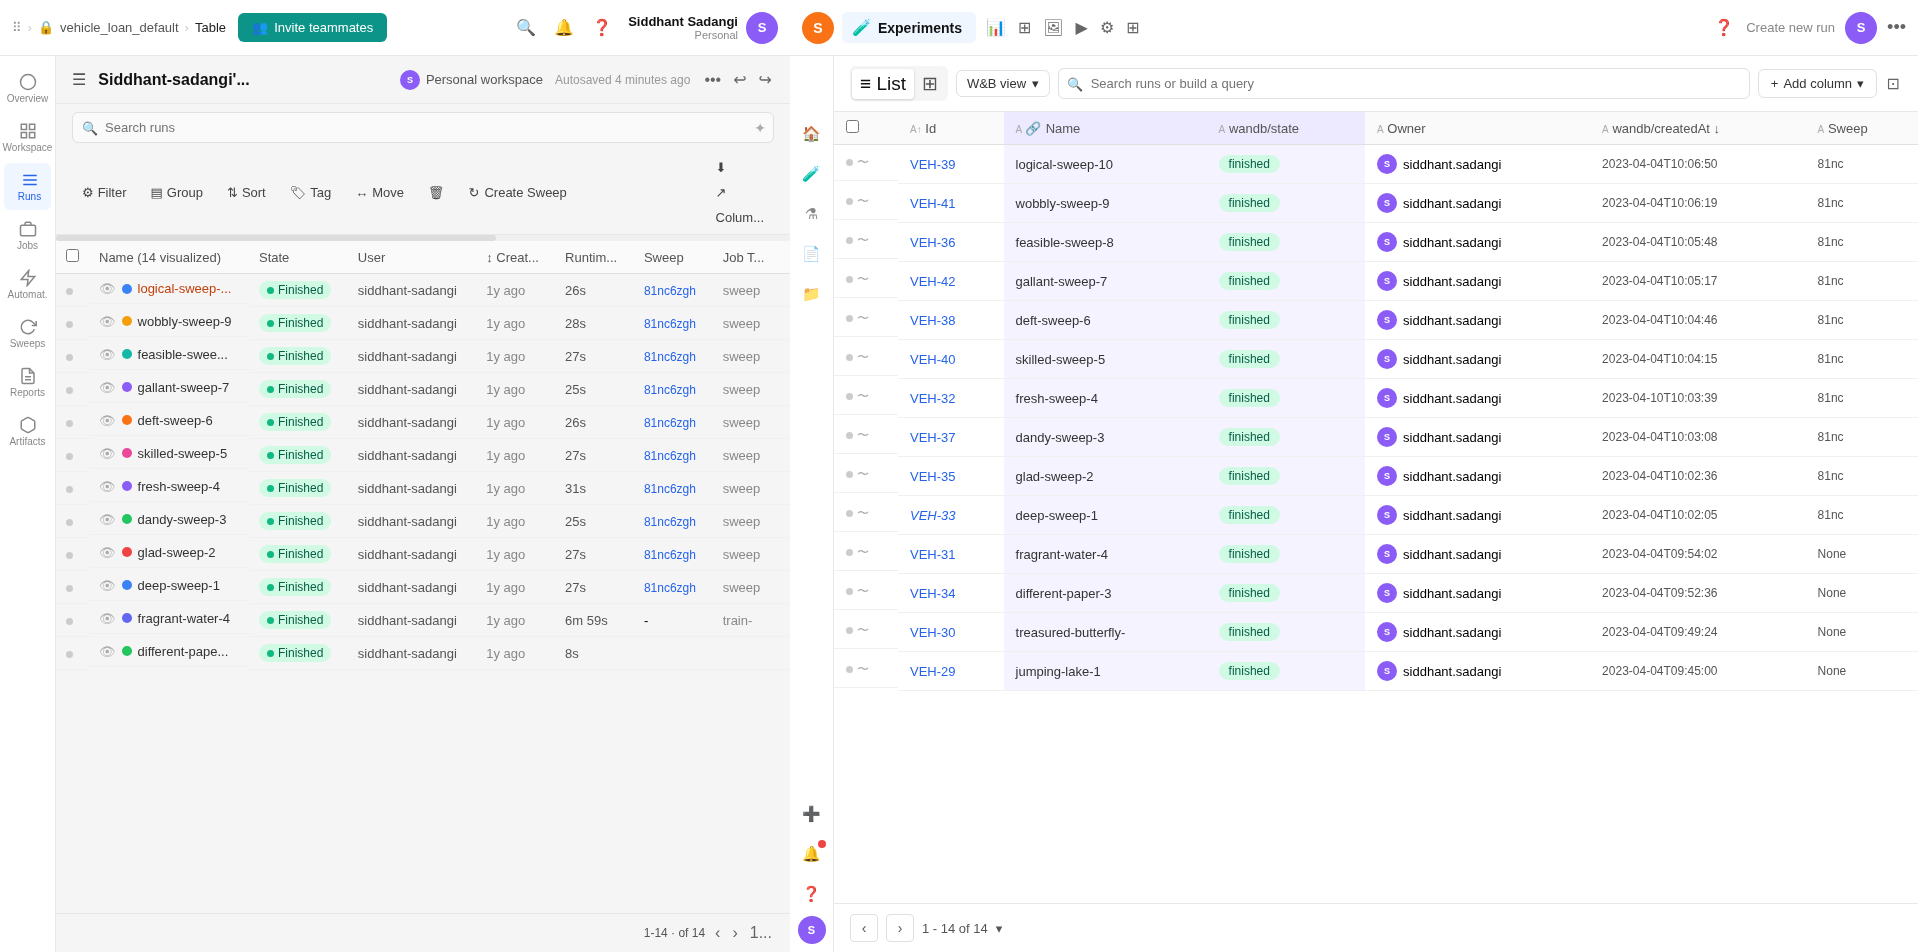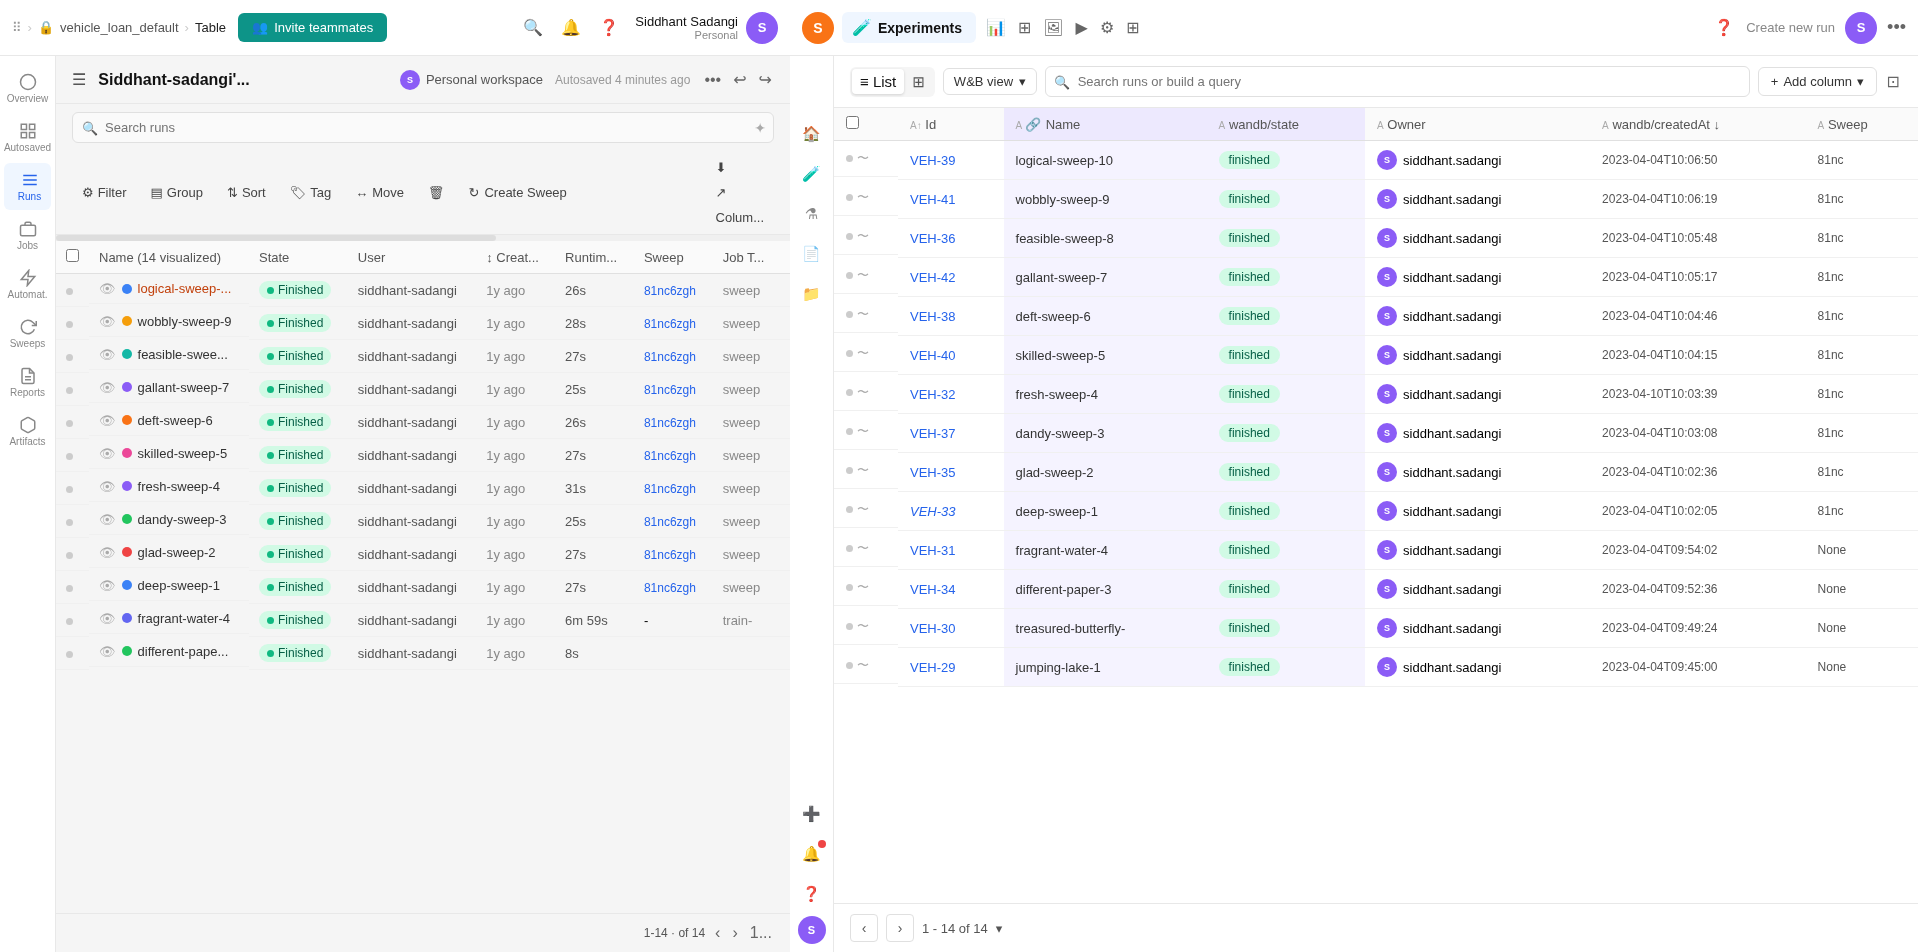--- a/index.html
+++ b/index.html
@@ -55,21 +55,21 @@
       background: #8b5cf6;
       display: flex;
       align-items: center;
       justify-content: center;
       color: #fff;
       font-size: 13px;
       font-weight: 600;
     }
 
     .user-info { text-align: right; }
-    .user-name { font-size: 13px; font-weight: 400; color: #111; }
+    .user-name { font-size: 13px; font-weight: 700; color: #111; }
     .user-sub { font-size: 11px; color: #888; }
 
     .icon-btn { background: none; border: none; cursor: pointer; color: #666; font-size: 16px; padding: 2px; }
 
     
     .sidebar {
       width: 56px;
       background: #fff;
       border-right: 1px solid #e8e8e8;
       display: flex;
@@ -323,21 +323,21 @@
       padding: 2px;
     }
 
     .view-toggle-btn {
       padding: 4px 8px;
       border: none;
       background: none;
       border-radius: 4px;
       cursor: pointer;
       color: #555;
-      font-size: 15px;
+      font-size: 19px;
     }
 
     .view-toggle-btn.active { background: #fff; box-shadow: 0 1px 3px rgba(0,0,0,0.15); color: #111; }
 
     .wb-view-select {
       display: flex;
       align-items: center;
       gap: 6px;
       padding: 5px 10px;
       border: 1px solid #e0e0e0;
@@ -570,21 +570,21 @@
           </svg>
         <span style="font-size:10px">Overview</span>
       </div>
       <div class="sidebar-item">
         <svg viewBox="0 0 24 24" fill="none" stroke="currentColor" stroke-width="2">
             <rect x="3" y="3" width="7" height="7"></rect>
             <rect x="14" y="3" width="7" height="7"></rect>
             <rect x="3" y="14" width="7" height="7"></rect>
             <rect x="14" y="14" width="7" height="7"></rect>
           </svg>
-        <span style="font-size:10px">Autosaved</span>
+        <span style="font-size:10px">Workspace</span>
       </div>
       <div class="sidebar-item active">
         <svg viewBox="0 0 24 24" fill="none" stroke="currentColor" stroke-width="2">
             <line x1="3" y1="6" x2="21" y2="6"></line>
             <line x1="3" y1="12" x2="21" y2="12"></line>
             <line x1="3" y1="18" x2="21" y2="18"></line>
           </svg>
         <span style="font-size:10px">Runs</span>
       </div>
       <div class="sidebar-item">

